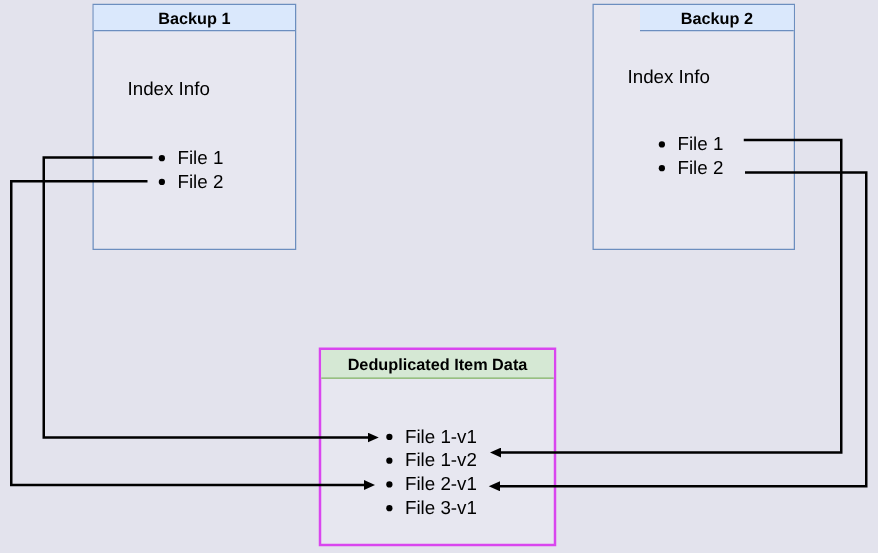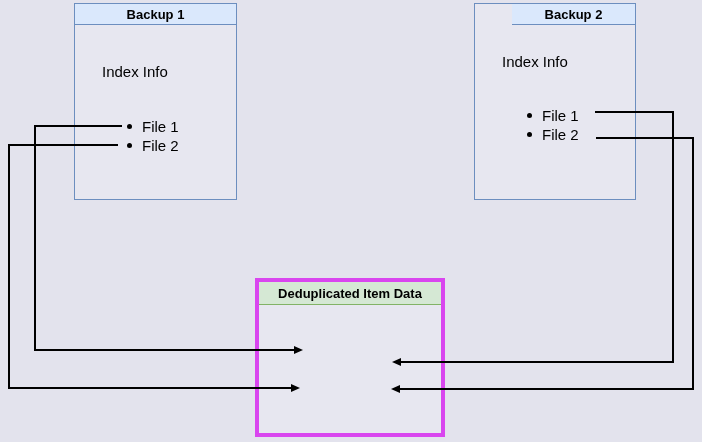--- a/index.html
+++ b/index.html
@@ -13,21 +13,21 @@
   #canvas {
     position: relative;
     width: 702px; height: 316px;
   }
   .node {
     position: absolute;
     box-sizing: border-box;
     background: #e7e7f0;
   }
   .node.blue  { border: 1px solid #6c8ebf; }
-  .node.green { border: 4px solid #d946ef; }
+  .node.green { border: 2px solid #d946ef; }
   .node-header {
     box-sizing: border-box;
     width: 100%;
     text-align: center;
     font-weight: bold;
     font-size: 13px;
   }
   .blue .node-header {
     background: #dae8fc;
     border-bottom: 1px solid #6c8ebf;
@@ -101,20 +101,38 @@
       </div>
       <div class="file-row">
         <span class="dot"></span>
         <span>File 2</span>
       </div>
     </div>
   </div>
 
   <div class="node green" style="left:255px; top:278px; width:190px; height:159px;">
     <div class="node-header">Deduplicated Item Data</div>
+    <div class="file-list" style="top:60px;">
+      <div class="file-row">
+        <span class="dot"></span>
+        <span>File 1-v1</span>
+      </div>
+      <div class="file-row">
+        <span class="dot"></span>
+        <span>File 1-v2</span>
+      </div>
+      <div class="file-row">
+        <span class="dot"></span>
+        <span>File 2-v1</span>
+      </div>
+      <div class="file-row">
+        <span class="dot"></span>
+        <span>File 3-v1</span>
+      </div>
+    </div>
   </div>
 
   <svg id="edge-layer" viewBox="0 0 702 442" xmlns="http://www.w3.org/2000/svg">
     <defs>
       <marker id="arrowhead" markerUnits="userSpaceOnUse" markerWidth="10" markerHeight="8" refX="1" refY="4" orient="auto">
         <path d="M0,0 L9,4 L0,8 Z" fill="#000"></path>
       </marker>
     </defs>
     <path class="edge" d="M122,126 H35 V350 H295" marker-end="url(#arrowhead)"></path>
     <path class="edge" d="M118,145 H9 V388 H292" marker-end="url(#arrowhead)"></path>

